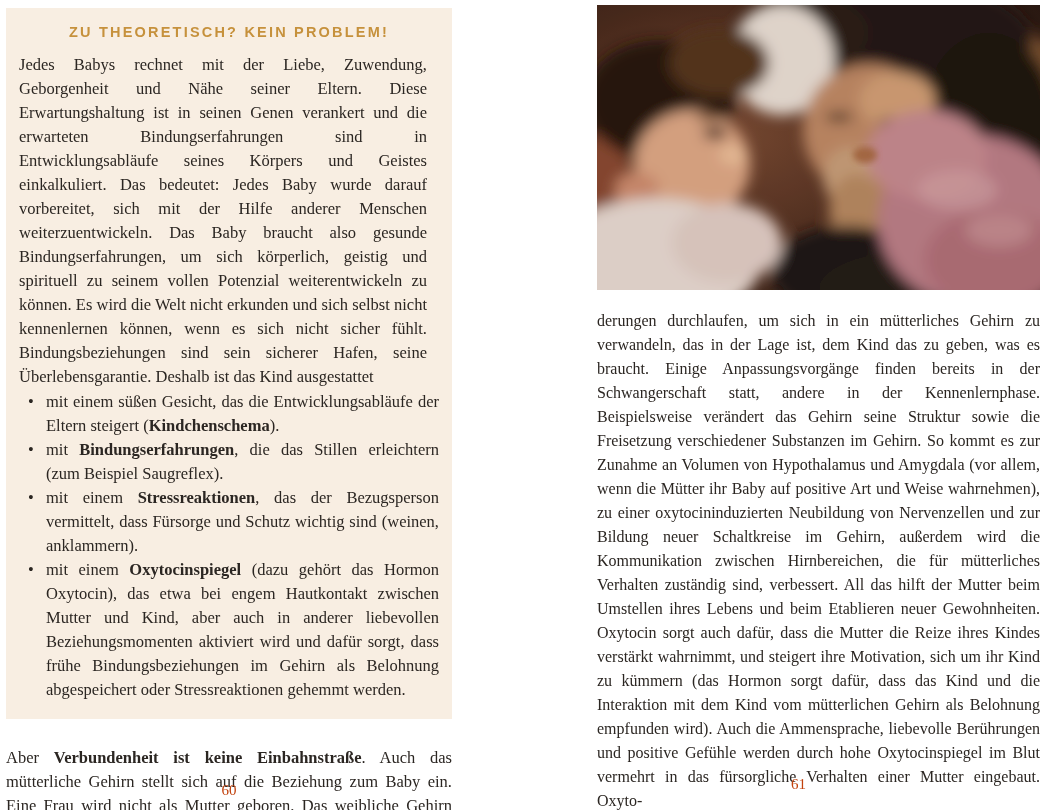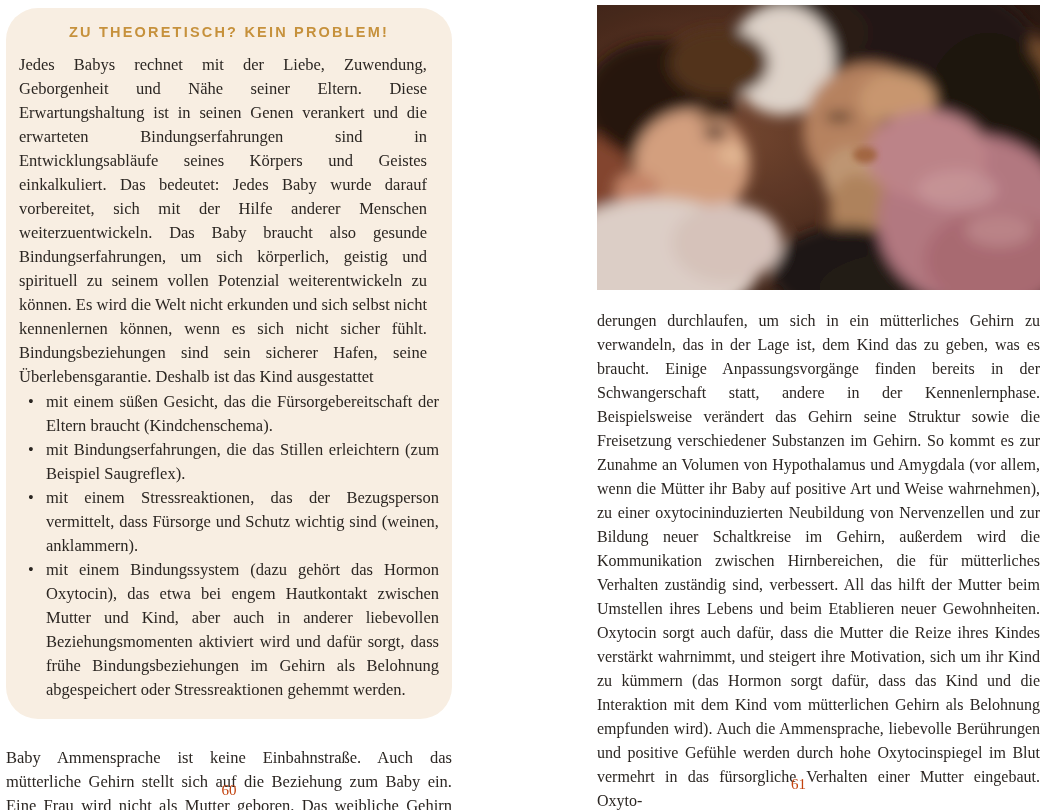--- a/index.html
+++ b/index.html
@@ -11,21 +11,20 @@
     color:#2b2622;
     overflow:hidden;
   }
   .left-col {
     position:absolute; left:6px; top:8px; width:446px;
   }
   .info-box {
     background:#f8eee2;
     padding:13px 13px 17px 13px;
     box-sizing:border-box;
-    border-radius:32px;
   }
   .box-heading {
     font-family:"Liberation Sans", sans-serif;
     font-weight:bold;
     font-size:14.5px;
     letter-spacing:2.2px;
     color:#c6913c;
     text-align:center;
     margin:3px 0 13px 0;
   }
@@ -63,46 +62,46 @@
   .right-col {
     position:absolute; left:597px; top:5px; width:443px;
   }
   .photo { width:443px; height:285px; display:block; }
   .right-text {
     margin-top:19px;
     font-size:16px;
     line-height:24px;
     text-align:justify;
   }
-  b { font-weight:normal; }
+  b { font-weight:bold; }
 </style>
 </head>
 <body>
 
 <div class="left-col">
   <div class="info-box">
     <div class="box-heading">ZU THEORETISCH? KEIN PROBLEM!</div>
     <p class="box-text box-intro">Jedes Babys rechnet mit der Liebe, Zuwendung, Geborgenheit und Nähe seiner Eltern. Diese Erwartungshaltung ist in seinen Genen verankert und die erwarteten Bindungserfahrungen sind in Entwicklungsabläufe seines Körpers und Geistes einkalkuliert. Das bedeutet: Jedes Baby wurde darauf vorbereitet, sich mit der Hilfe anderer Menschen weiterzuentwickeln. Das Baby braucht also gesunde Bindungserfahrungen, um sich körperlich, geistig und spirituell zu seinem vollen Potenzial weiterentwickeln zu können. Es wird die Welt nicht erkunden und sich selbst nicht kennenlernen können, wenn es sich nicht sicher fühlt. Bindungsbeziehungen sind sein sicherer Hafen, seine Überlebensgarantie. Deshalb ist das Kind ausgestattet</p>
     <ul class="bullets">
       <li>
-        <span class="bullet">•</span><span>mit einem süßen Gesicht, das die Fürsorgebereitschaft der Eltern braucht (</span><b>Kindchenschema</b><span>).</span>
+        <span class="bullet">•</span><span>mit einem süßen Gesicht, das die Entwicklungsabläufe der Eltern steigert (</span><b>Kindchenschema</b><span>).</span>
       </li>
       <li>
         <span class="bullet">•</span><span>mit </span><b>Bindungserfahrungen</b><span>, die das Stillen erleichtern (zum Beispiel Saugreflex).</span>
       </li>
       <li>
         <span class="bullet">•</span><span>mit einem </span><b>Stressreaktionen</b><span>, das der Bezugsperson vermittelt, dass Fürsorge und Schutz wichtig sind (weinen, anklammern).</span>
       </li>
       <li>
-        <span class="bullet">•</span><span>mit einem </span><b>Bindungssystem</b><span> (dazu gehört das Hormon Oxytocin), das etwa bei engem Hautkontakt zwischen Mutter und Kind, aber auch in anderer liebevollen Beziehungsmomenten aktiviert wird und dafür sorgt, dass frühe Bindungsbeziehungen im Gehirn als Belohnung abgespeichert oder Stressreaktionen gehemmt werden.</span>
+        <span class="bullet">•</span><span>mit einem </span><b>Oxytocinspiegel</b><span> (dazu gehört das Hormon Oxytocin), das etwa bei engem Hautkontakt zwischen Mutter und Kind, aber auch in anderer liebevollen Beziehungsmomenten aktiviert wird und dafür sorgt, dass frühe Bindungsbeziehungen im Gehirn als Belohnung abgespeichert oder Stressreaktionen gehemmt werden.</span>
       </li>
     </ul>
   </div>
   <p class="closing">
-    <span>Baby </span><b>Ammensprache ist keine Einbahnstraße</b><span>. Auch das mütterliche Gehirn stellt sich auf die Beziehung zum Baby ein. Eine Frau wird nicht als Mutter geboren. Das weibliche Gehirn muss einige Verän-</span>
+    <span>Aber </span><b>Verbundenheit ist keine Einbahnstraße</b><span>. Auch das mütterliche Gehirn stellt sich auf die Beziehung zum Baby ein. Eine Frau wird nicht als Mutter geboren. Das weibliche Gehirn muss einige Verän-</span>
   </p>
 </div>
 
 <div class="pagenum pagenum-left">60</div>
 
 <div class="right-col">
   <svg class="photo" viewBox="0 0 443 285" preserveAspectRatio="none" xmlns="http://www.w3.org/2000/svg">
     <defs>
       <filter id="soft" x="-25%" y="-25%" width="150%" height="150%">
           <feGaussianBlur stdDeviation="7"></feGaussianBlur>

